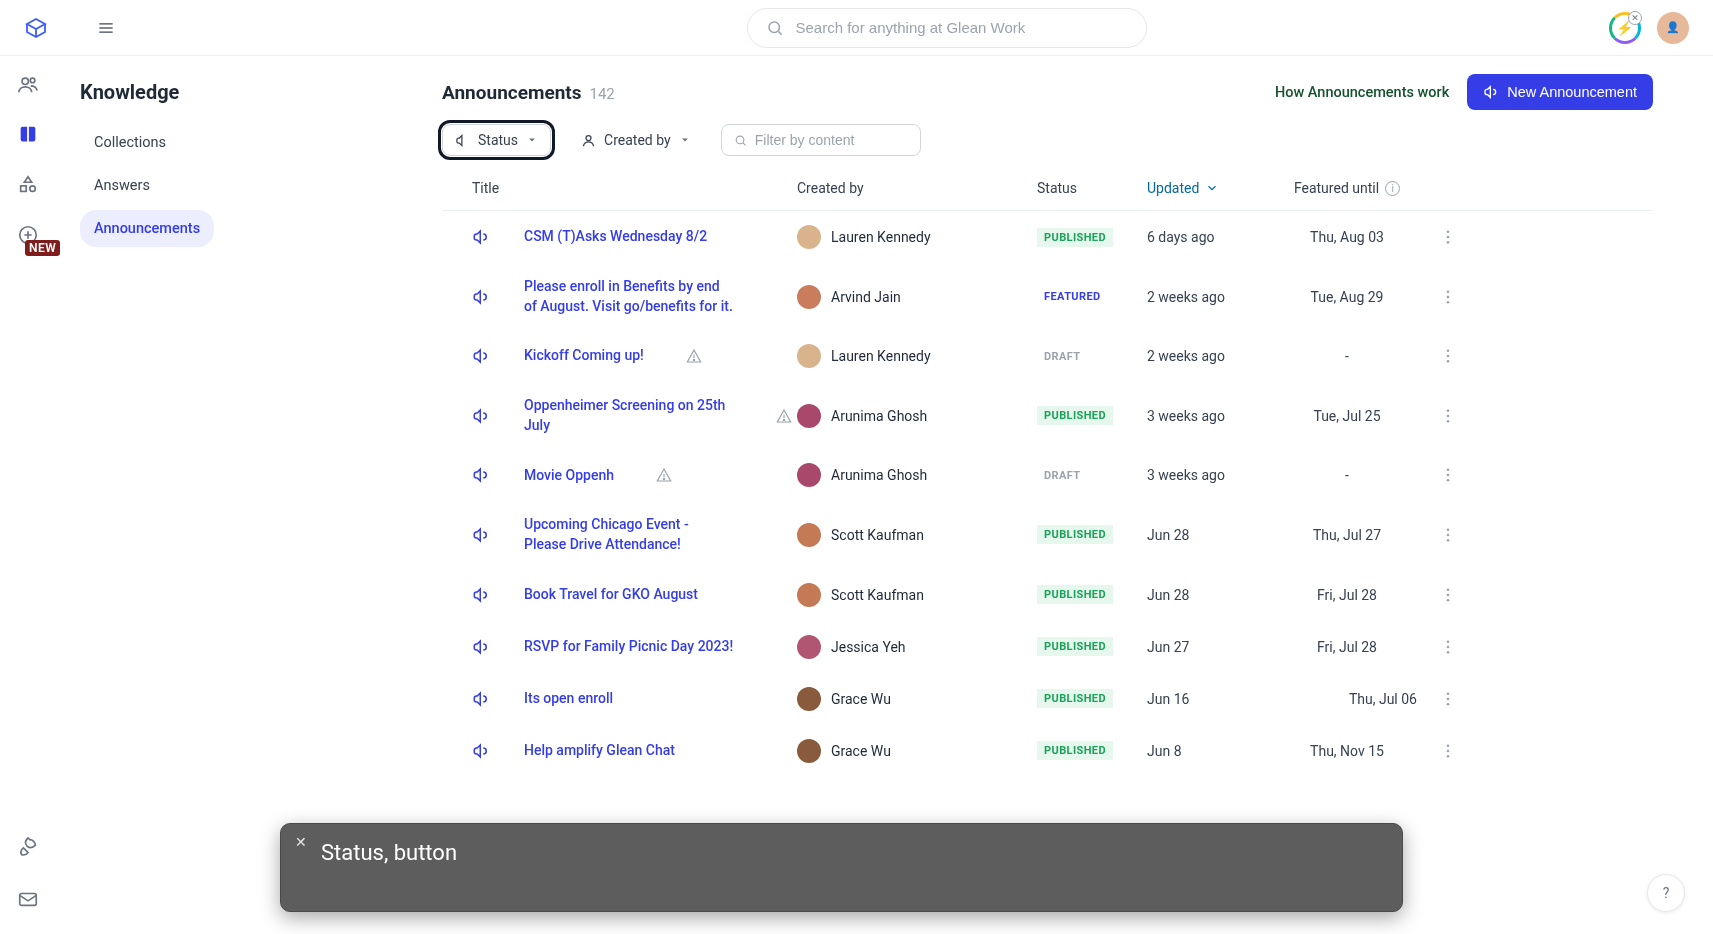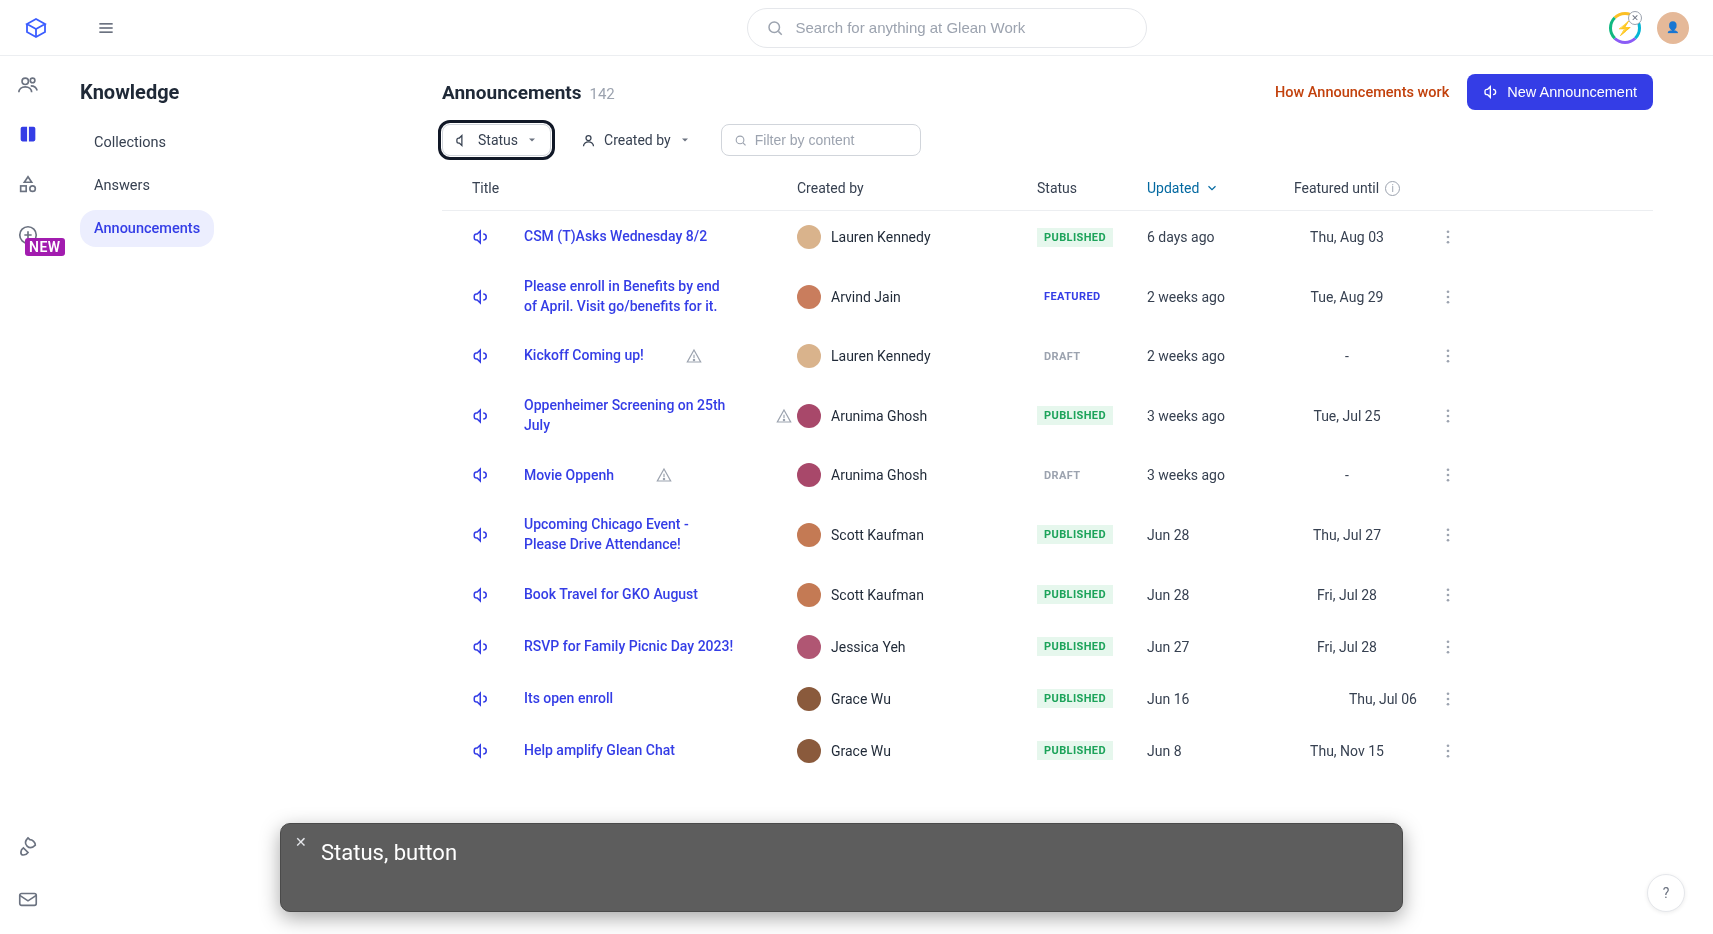--- a/index.html
+++ b/index.html
@@ -16,34 +16,34 @@
 .searchbar input::placeholder { color: #9ca3af; }
 .spark-badge { width: 32px; height: 32px; border-radius: 50%; border: 3px solid; border-color: #fbbf24 #06b6d4 #8b5cf6 #10b981; display:flex; align-items:center; justify-content:center; position:relative; }
 .spark-badge .bolt { color:#f59e0b; font-size:14px; }
 .spark-badge .x { position:absolute; top:-4px; right:-4px; width:14px; height:14px; border-radius:50%; background:#fff; border:1px solid #9ca3af; font-size:9px; display:flex; align-items:center; justify-content:center; color:#6b7280;}
 .avatar-top { width: 32px; height: 32px; border-radius: 50%; background:#e5b999; display:flex; align-items:center; justify-content:center; font-size:11px; color:#fff;}
 .body { flex:1; display:flex; overflow:hidden; position:relative;}
 .rail { width: 56px; display:flex; flex-direction:column; align-items:center; padding-top:18px; gap:28px; }
 .rail-icon { width:22px; height:22px; color:#6b7280; cursor:pointer; }
 .rail-icon.active { color:#343de6; }
 .rail-new { position:relative; }
-.rail-new .badge { position:absolute; bottom:-10px; left:8px; background:#a21caf; color:#fff; font-size:14px; padding:1px 4px; border-radius:3px; font-weight:600; letter-spacing:0.5px;}
+.rail-new .badge { position:absolute; bottom:-10px; left:8px; background:#7f1d1d; color:#fff; font-size:12px; padding:1px 4px; border-radius:3px; font-weight:600; letter-spacing:0.5px;}
 .rail-bottom { margin-top:auto; margin-bottom:24px; display:flex; flex-direction:column; gap:30px; align-items:center;}
 .sidebar { width: 370px; padding: 24px 24px 0 24px; }
 .sidebar-title { font-size: 20px; font-weight: 700; margin-bottom: 20px; }
 .nav-item { padding: 10px 14px; border-radius: 16px; font-size: 14.5px; color:#374151; cursor:pointer; }
 .nav-item.active { background: #eceefe; color: #343de6; font-weight:500; display:inline-block;}
 .nav-list { display:flex; flex-direction:column; gap:6px; align-items:flex-start;}
 .main { flex:1; padding: 18px 60px 0 16px; overflow:auto; }
 .header-row { display:flex; align-items:center; justify-content:space-between; margin-bottom: 14px;}
 .header-left { display:flex; align-items:baseline; gap:8px;}
 .page-title { font-size: 19px; font-weight: 700; }
 .page-count { color:#9ca3af; font-size:15px; }
 .header-right { display:flex; align-items:center; gap:18px;}
-.link-btn { color:#c2410c; font-weight:500; cursor:pointer; font-size:14.5px;}
+.link-btn { color:#14532d; font-weight:500; cursor:pointer; font-size:14.5px;}
 .new-btn { background:#343de6; color:#fff; border:none; border-radius:8px; padding:10px 16px; font-size:14.5px; font-weight:500; display:flex; align-items:center; gap:8px; cursor:pointer;}
 .filter-row { display:flex; align-items:center; gap:18px; margin-bottom: 10px;}
 .pill { display:flex; align-items:center; gap:8px; border:1px solid #d1d5db; border-radius:8px; padding:7px 12px; cursor:pointer; font-size:14px; color:#374151;}
 .pill.focused { outline: 3px solid #111827; outline-offset: 1px;}
 .pill .chev { color:#6b7280; }
 .filter-input { display:flex; align-items:center; gap:8px; border:1px solid #d1d5db; border-radius:8px; padding:7px 12px; width:200px;}
 .filter-input input { border:none; outline:none; width:100%; font-size:14px;}
 .filter-input input::placeholder { color:#9ca3af;}
 .table { width:100%; }
 .thead { display:flex; padding: 14px 10px; border-bottom:1px solid #eceef1; color:#374151; font-size:14px;}
@@ -272,21 +272,21 @@
               </div>
             </div>
             <div class="row">
               <div class="tcell col-title title-cell">
                 <span>
                   <svg class="horn-icon" viewBox="0 0 24 24" fill="none" stroke="currentColor" stroke-width="2">
                     <path d="M3 11v2a3 3 0 003 3h1l4 4V4L7 8H6a3 3 0 00-3 3z"></path>
                     <path d="M15 8a4 4 0 010 8"></path>
                   </svg>
                 </span>
-                <span class="title-link">Please enroll in Benefits by end of April. Visit go/benefits for it.</span>
+                <span class="title-link">Please enroll in Benefits by end of August. Visit go/benefits for it.</span>
               </div>
               <div class="tcell col-author author-cell">
                 <span class="avatar-sm" style="background:#c97d5d"></span>
                 <span>Arvind Jain</span>
               </div>
               <div class="tcell col-status">
                 <span class="status-badge status-FEATURED">FEATURED</span>
               </div>
               <div class="tcell col-updated">
                 <span class="updated-text">2 weeks ago</span>

